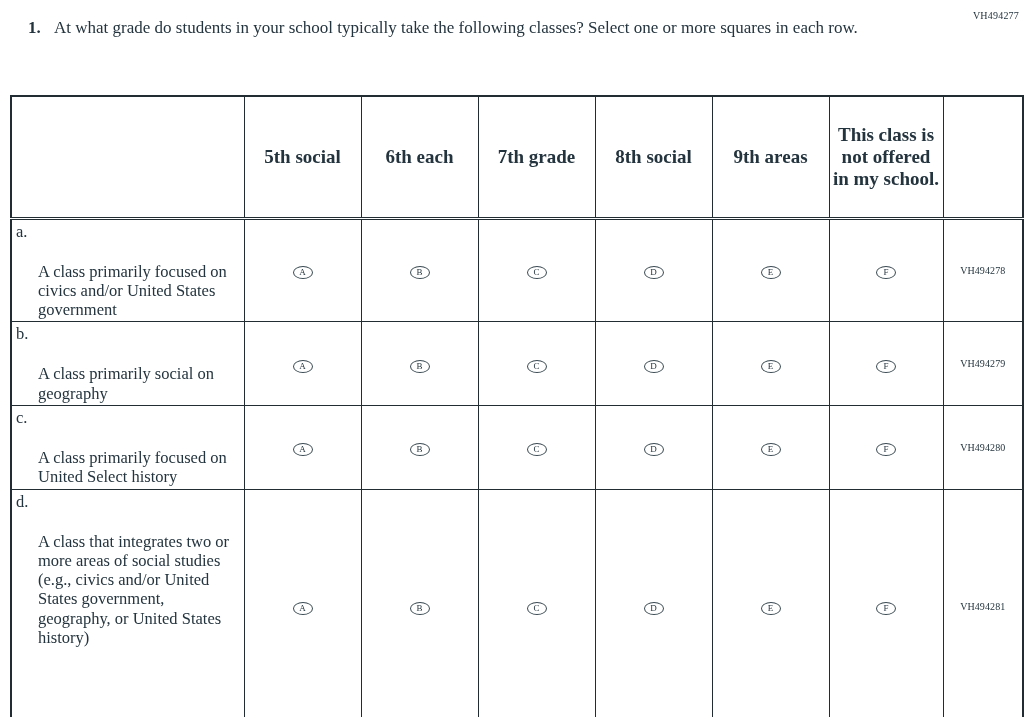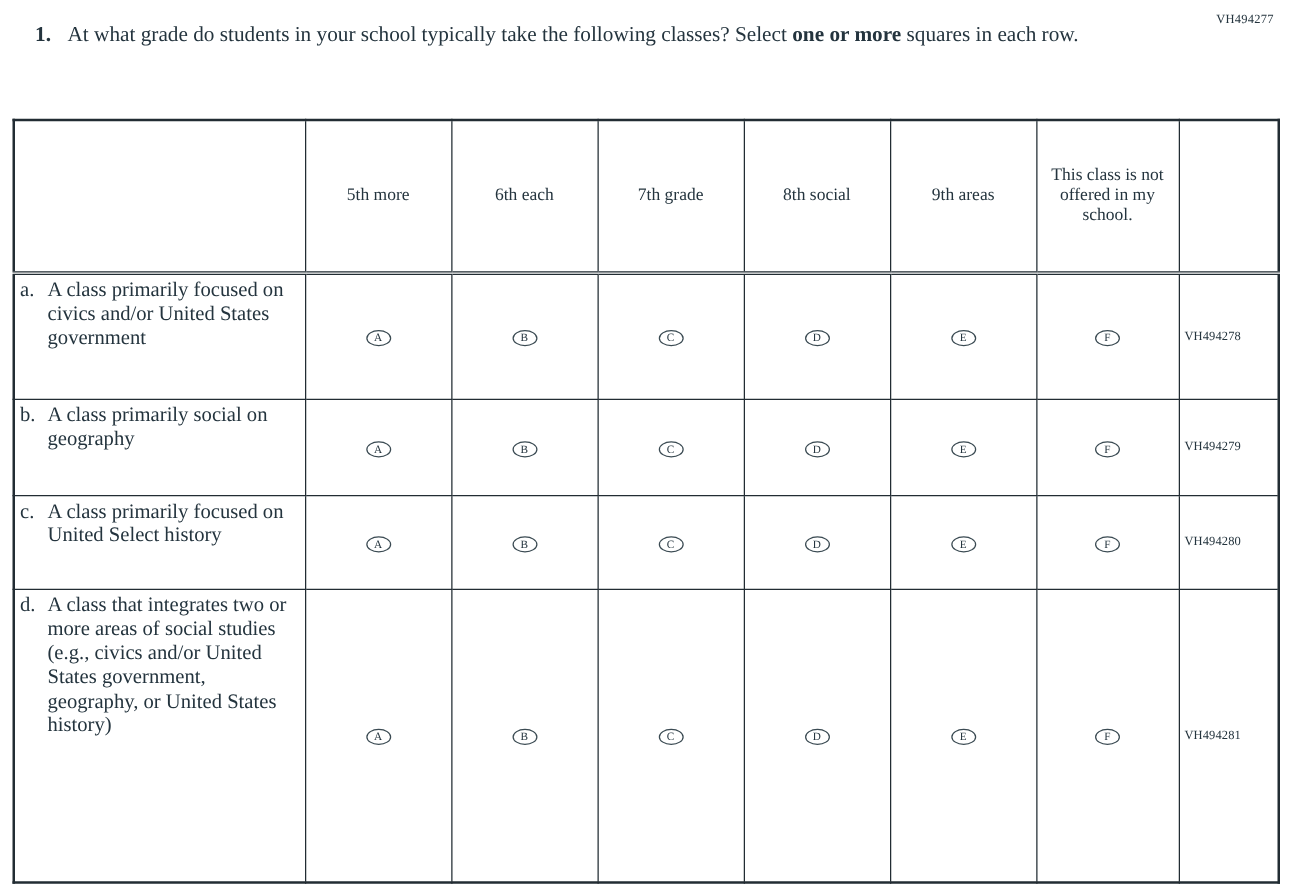--- a/index.html
+++ b/index.html
@@ -30,74 +30,74 @@
     align-items: flex-start;
     font-size: 17px;
     line-height: 1.4;
   }
   .q-num {
     font-weight: bold;
     width: 26px;
     flex: 0 0 26px;
   }
   .q-text { flex: 1; }
-  .q-text b { font-weight: bold; }
+  .q-text b { font-weight: normal; }
 
   table.grid {
     position: absolute;
     left: 10px;
     top: 95px;
     width: 1012px;
     border-collapse: collapse;
     border: 2px solid #222c33;
     table-layout: fixed;
   }
   table.grid th, table.grid td {
     border: 1px solid #222c33;
     padding: 2px 4px;
   }
   tr.header-row th {
     border-bottom: 3px double #222c33;
-    font-weight: normal;
-    font-size: 14px;
+    font-weight: bold;
+    font-size: 19px;
     text-align: center;
     vertical-align: middle;
     line-height: 1.15;
     height: 122px;
     padding: 4px 3px;
   }
   td.label-cell {
     vertical-align: top;
     font-size: 16.5px;
     line-height: 1.17;
     padding: 3px 4px 3px 4px;
   }
   .label-inner { display: flex; }
   .row-letter { width: 22px; flex: 0 0 22px; }
-  .row-text { flex: 1; }
+  .row-text { flex: 1; margin-top: 40px; }
   td.opt {
     text-align: center;
     vertical-align: middle;
   }
   .bubble {
     display: inline-flex;
     align-items: center;
     justify-content: center;
     width: 20px;
     height: 13px;
     border: 1px solid #3a4a52;
     border-radius: 50%;
     font-size: 9px;
     line-height: 1;
     color: #24343e;
     cursor: pointer;
   }
   td.code-cell {
     font-size: 10px;
-    text-align: left;
+    text-align: center;
     vertical-align: middle;
     padding: 0 1px;
     letter-spacing: 0.1px;
   }
   tr.row-a td { height: 101px; }
   tr.row-b td { height: 77px; }
   tr.row-c td { height: 75px; }
   tr.row-d td { height: 235px; }
 </style>
 </head>
@@ -121,21 +121,21 @@
     <col style="width:117px">
     <col style="width:117px">
     <col style="width:117px">
     <col style="width:117px">
     <col style="width:114px">
     <col style="width:80px">
   </colgroup>
   <tbody>
       <tr class="header-row">
     <th></th>
-    <th>5th more</th>
+    <th>5th social</th>
     <th>6th each</th>
     <th>7th grade</th>
     <th>8th social</th>
     <th>9th areas</th>
     <th>This class is not offered in my school.</th>
     <th></th>
   </tr>
 
   <tr class="row-a">
     <td class="label-cell">

